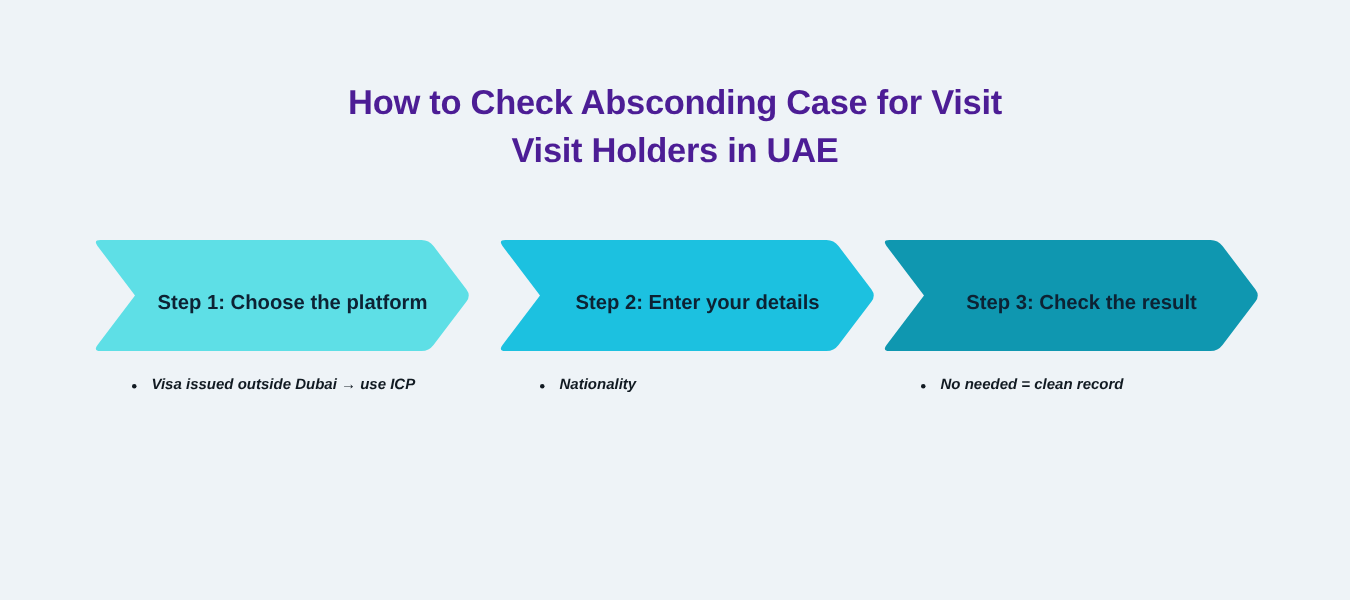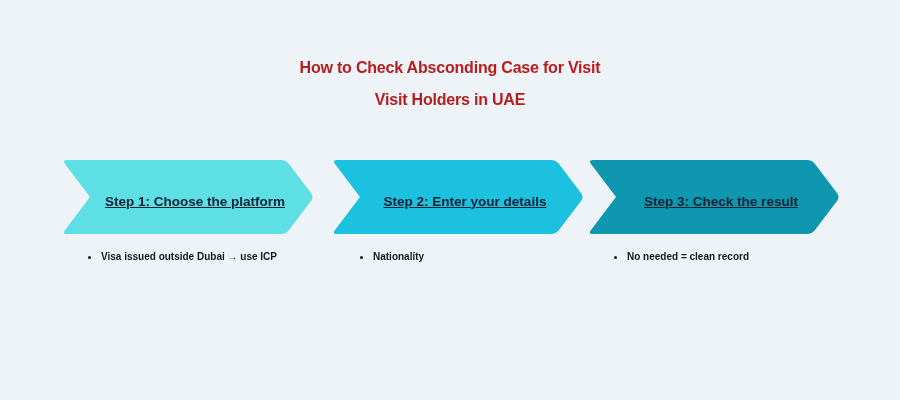--- a/index.html
+++ b/index.html
@@ -2,35 +2,35 @@
 <html><head>
   <meta charset="utf-8">
   <style>
     html, body { margin:0; padding:0; }
     body {
       width:900px; height:400px; background:#eef3f7; position:relative; overflow:hidden;
       font-family:"Liberation Sans", sans-serif; color:#0b1a2a;
     }
     .title {
       position:absolute; left:0; top:52px; width:900px; text-align:center;
-      font-size:16px; font-weight:bold; line-height:32px; color:#b91c1c; letter-spacing:-0.2px;
+      font-size:23px; font-weight:bold; line-height:32px; color:#4c1d95; letter-spacing:-0.2px;
     }
     .title div { display:block; }
     .chev { position:absolute; top:160px; width:250px; height:74px; }
     .chev svg { position:absolute; left:0; top:0; }
     .chev .label {
       position:absolute; left:0; top:0; width:250px; height:82px;
       display:flex; align-items:center; justify-content:center;
-      font-size:13.5px; font-weight:bold; color:#0d2233; padding-left:14px; box-sizing:border-box;text-decoration:underline;
+      font-size:13.5px; font-weight:bold; color:#0d2233; padding-left:14px; box-sizing:border-box;
     }
     .list {
       position:absolute; top:249px; margin:0; padding:0; list-style:none;
       font-size:10px; font-weight:bold; color:#111a22; line-height:16.5px;
     }
-    .list li { position:relative; padding-left:16px; }
+    .list li { position:relative; padding-left:16px;font-style:italic; }
     .list li::before {
       content:""; position:absolute; left:3px; top:7px; width:3px; height:3px; border-radius:50%; background:#111a22;
     }
   </style>
 </head>
 <body>
 
 <div class="title">
   <div>How to Check Absconding Case for Visit</div>
   <div>Visit Holders in UAE</div>

